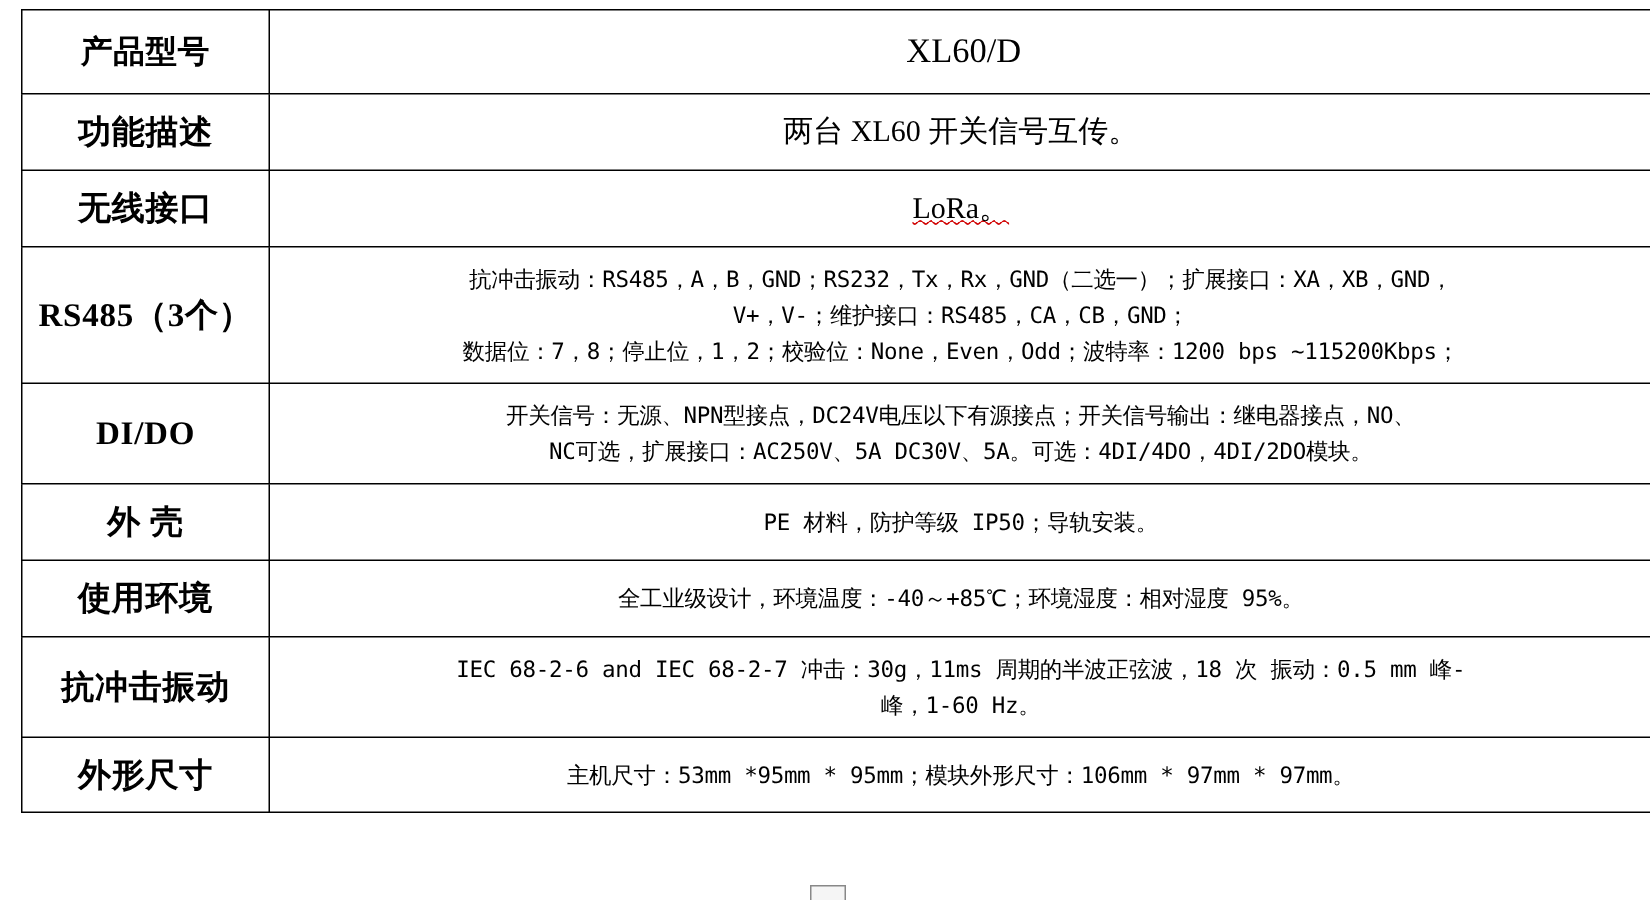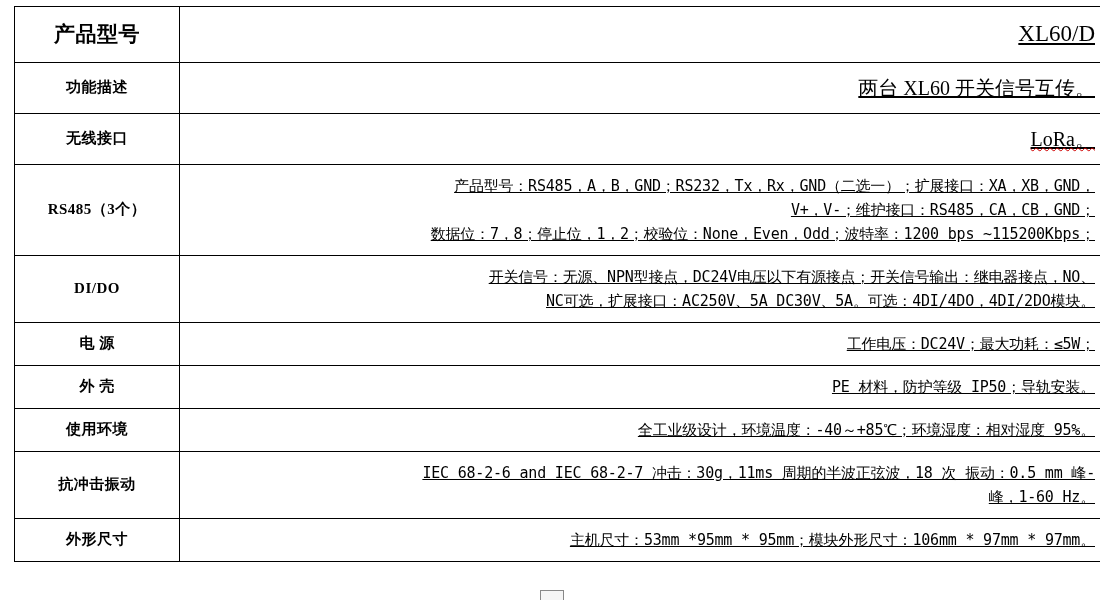--- a/index.html
+++ b/index.html
@@ -22,32 +22,31 @@
   }
   .spec-table td {
     border: 1px solid #000000;
     vertical-align: middle;
     padding: 9px 6px;
   }
   .label-cell {
     width: 152px;
     text-align: center;
     font-family: "Liberation Serif", serif;
-    font-size: 15px;
+    font-size: 22px;
     font-weight: bold;
     letter-spacing: 0.5px;
     line-height: 1.45;
   }
   .value-cell {
     font-family: "Liberation Serif", serif;
     font-size: 18px;
     line-height: 1.6;
     padding-left: 10px;
-    text-align: right;
-    text-decoration: underline;
+    text-align: center;
   }
   .value-cell .mono {
     font-family: "DejaVu Sans Mono", monospace;
     font-size: 15px;
     letter-spacing: -0.2px;
   }
   .row-model .value-cell {
     font-size: 23px;
     font-family: "Liberation Serif", serif;
     padding-left: 10px;
@@ -101,40 +100,34 @@
     </tr>
 
     <tr class="row-wireless">
       <td class="label-cell">无线接口</td>
       <td class="value-cell"><span class="squiggle">LoRa。</span></td>
     </tr>
 
     <tr>
       <td class="label-cell">RS485（3个）</td>
       <td class="value-cell cell-pad-tall">
-        <span class="line mono">产品型号：RS485，A，B，GND；RS232，Tx，Rx，GND（二选一）；扩展接口：XA，XB，GND，</span>
+        <span class="line mono">抗冲击振动：RS485，A，B，GND；RS232，Tx，Rx，GND（二选一）；扩展接口：XA，XB，GND，</span>
         <span class="line mono">V+，V-；维护接口：RS485，CA，CB，GND；</span>
         <span class="line mono">数据位：7，8；停止位，1，2；校验位：None，Even，Odd；波特率：1200 bps ~115200Kbps；</span>
       </td>
     </tr>
 
     <tr>
       <td class="label-cell">DI/DO</td>
       <td class="value-cell cell-pad-tall">
         <span class="line mono">开关信号：无源、NPN型接点，DC24V电压以下有源接点；开关信号输出：继电器接点，NO、</span>
         <span class="line mono">NC可选，扩展接口：AC250V、5A DC30V、5A。可选：4DI/4DO，4DI/2DO模块。</span>
       </td>
     </tr>
 
-    <tr>
-      <td class="label-cell">电 源</td>
-      <td class="value-cell">
-        <span class="line mono">工作电压：DC24V；最大功耗：≤5W；</span>
-      </td>
-    </tr>
 
     <tr>
       <td class="label-cell">外 壳</td>
       <td class="value-cell">
         <span class="line mono">PE 材料，防护等级 IP50；导轨安装。</span>
       </td>
     </tr>
 
     <tr>
       <td class="label-cell">使用环境</td>

